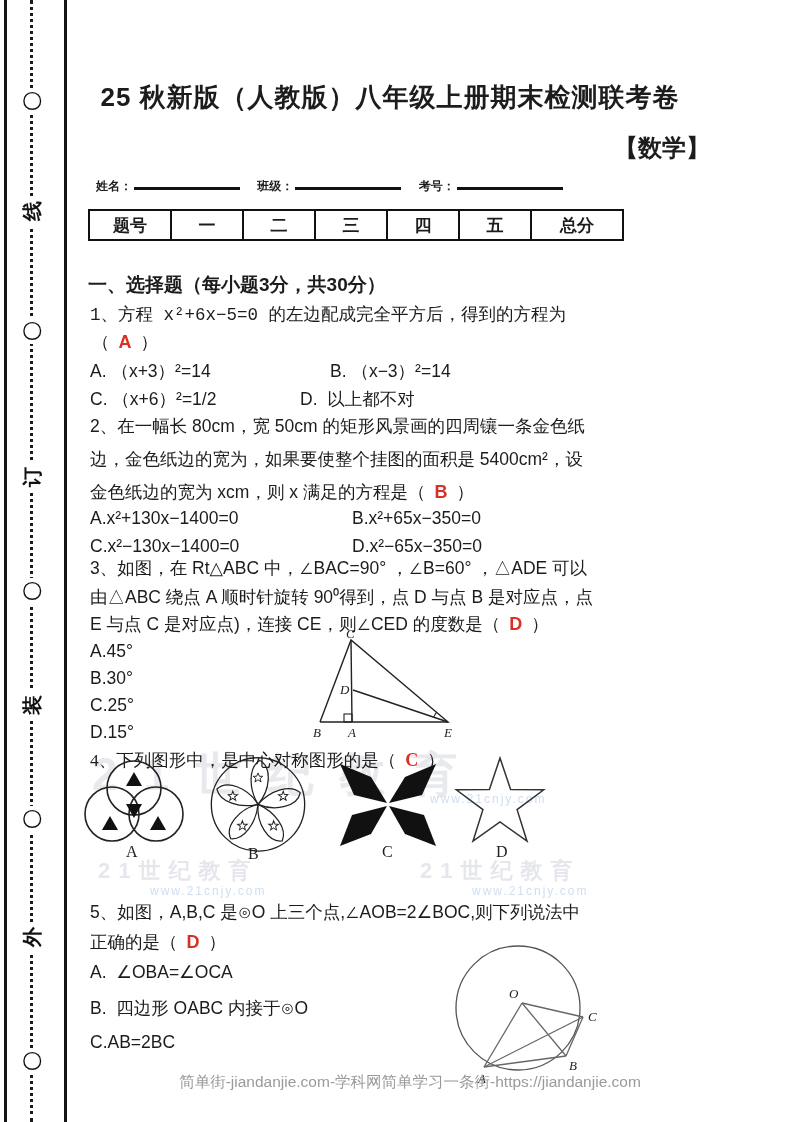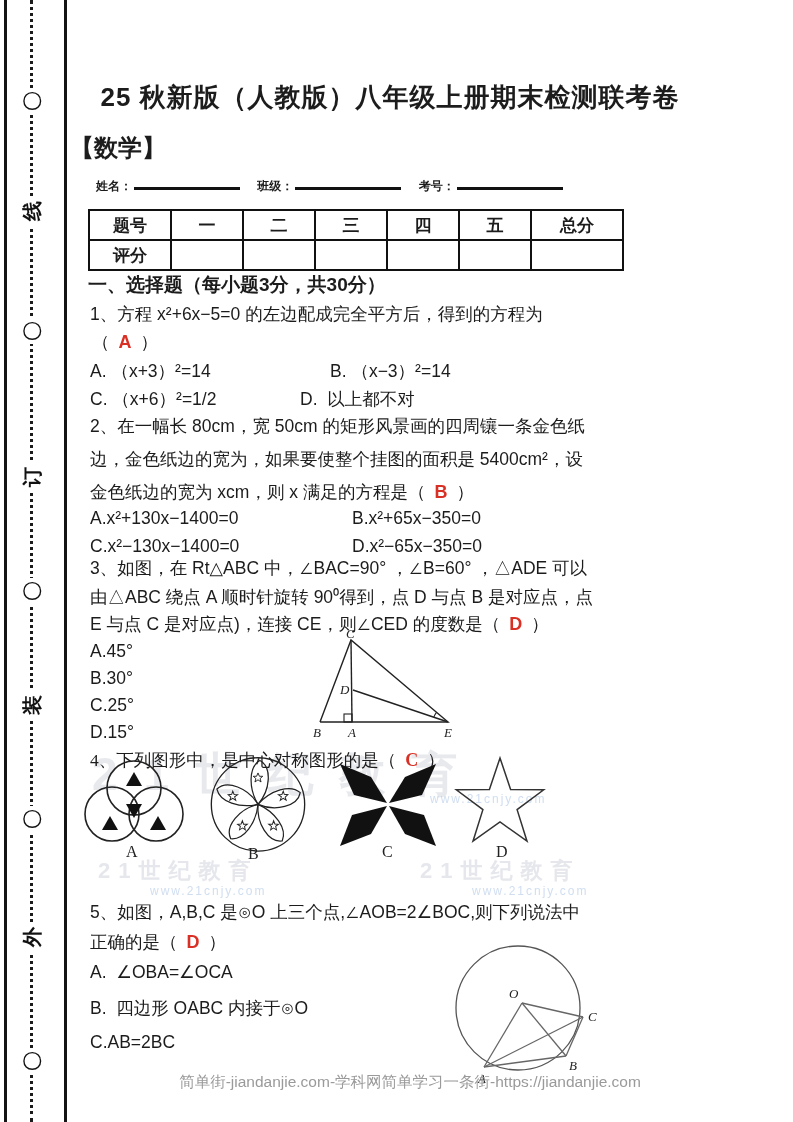--- a/index.html
+++ b/index.html
@@ -8,21 +8,21 @@
   .abs{position:absolute;}
   
   .edge-left{position:absolute;left:4px;top:0;width:3px;height:1122px;background:#141414;}
   .edge-inner{position:absolute;left:64px;top:0;width:3px;height:1122px;background:#141414;}
   .dotline{position:absolute;left:30px;top:0;height:1122px;width:0;border-left:3px dotted #1b1b1b;}
   .bind-item{position:absolute;left:17px;width:30px;text-align:center;background:#fff;
              font-size:20px;font-weight:bold;color:#111;line-height:26px;}
   .bind-item.rot{transform:rotate(-90deg);}
   
   .title1{left:70px;top:80px;width:640px;text-align:center;font-size:26px;font-weight:900;letter-spacing:1px;}
-  .title2{left:70px;top:132px;width:640px;text-align:left;font-size:24px;font-weight:900;}
+  .title2{left:70px;top:132px;width:640px;text-align:right;font-size:24px;font-weight:900;}
   .inforow{left:96px;top:170px;width:620px;font-size:12px;font-weight:bold;white-space:nowrap;}
   .blank{display:inline-block;width:106px;height:17px;border-bottom:3px solid #111;margin:0 14px 0 2px;}
   
   table.score{position:absolute;left:88px;top:209px;width:536px;border-collapse:collapse;table-layout:fixed;}
   table.score td{border:2px solid #111;text-align:center;font-size:17px;font-weight:bold;
                  height:28px;padding:0;}
   
   .line{position:absolute;white-space:pre;font-size:17.5px;color:#1c1c1c;}
   .heading{font-size:19px;font-weight:900;}
   .ans{color:#d93025;font-weight:bold;padding:0 9px;font-size:18px;}
@@ -87,35 +87,26 @@
     <tbody>
         <tr>
       <td>题号</td>
       <td>一</td>
       <td>二</td>
       <td>三</td>
       <td>四</td>
       <td>五</td>
       <td>总分</td>
     </tr>
-    <tr>
-      <td>评分</td>
-      <td></td>
-      <td></td>
-      <td></td>
-      <td></td>
-      <td></td>
-      <td></td>
-    </tr>
   </tbody>
     </table>
 
   <div class="line heading" style="left:88px;top:272px;">一、选择题（每小题3分，共30分）</div>
 
-  <div class="line" style="left:90px;top:302px;">1、方程 x²+6x−5=0 的左边配成完全平方后，得到的方程为</div>
+  <div class="line" style="left:90px;top:302px;font-family:Liberation Mono, monospace;">1、方程 x²+6x−5=0 的左边配成完全平方后，得到的方程为</div>
   <div class="line" style="left:92px;top:330px;"><span>（</span><span class="ans">A</span><span>）</span></div>
   <div class="line" style="left:90px;top:359px;">A. （x+3）²=14</div>
   <div class="line" style="left:330px;top:359px;">B. （x−3）²=14</div>
   <div class="line" style="left:90px;top:387px;">C. （x+6）²=1/2</div>
   <div class="line" style="left:300px;top:387px;">D.  以上都不对</div>
 
   <div class="line" style="left:90px;top:414px;">2、在一幅长 80cm，宽 50cm 的矩形风景画的四周镶一条金色纸</div>
   <div class="line" style="left:90px;top:447px;">边，金色纸边的宽为，如果要使整个挂图的面积是 5400cm²，设</div>
   <div class="line" style="left:90px;top:480px;"><span>金色纸边的宽为 xcm，则 x 满足的方程是</span><span>（</span><span class="ans">B</span><span>）</span></div>
   <div class="line" style="left:90px;top:508px;">A.x²+130x−1400=0</div>

